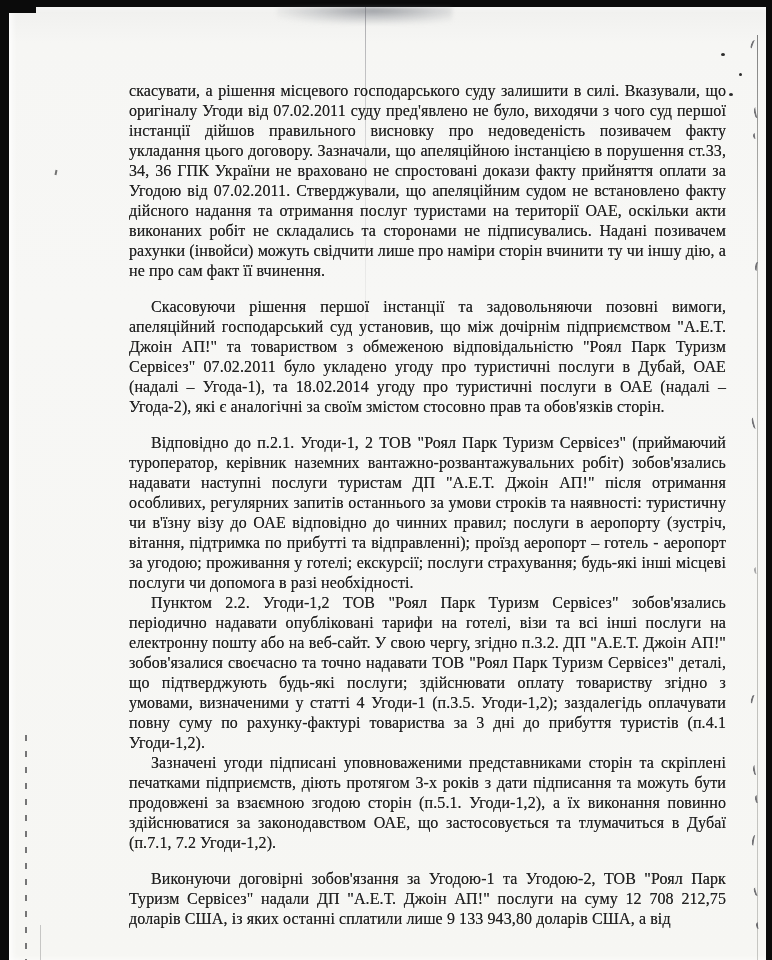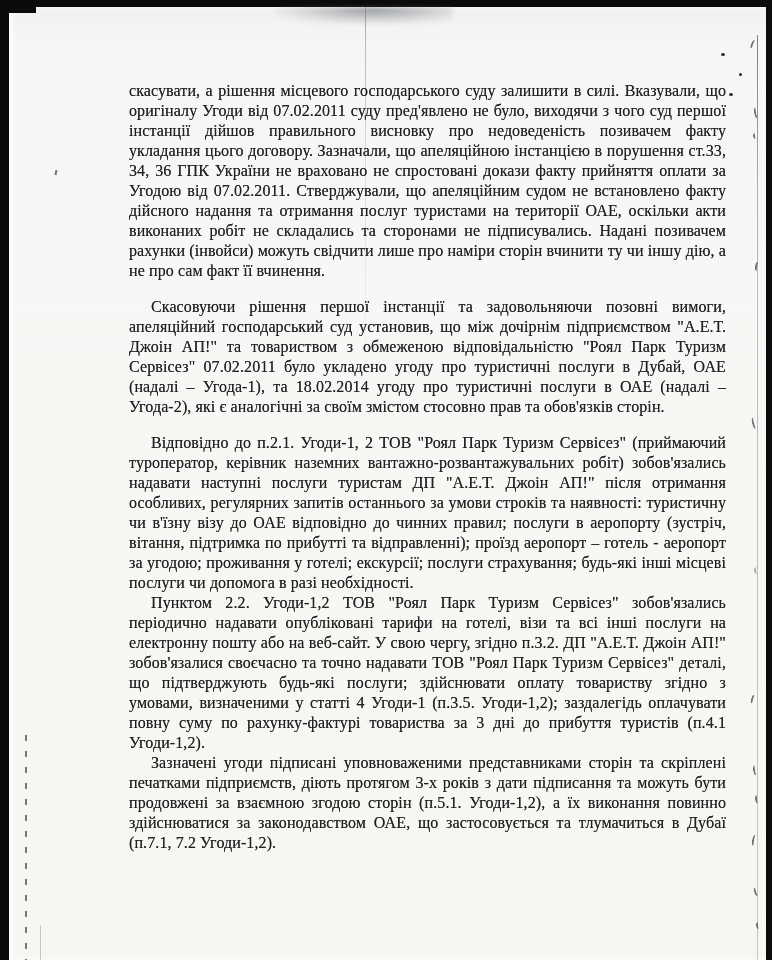--- a/index.html
+++ b/index.html
@@ -167,16 +167,17 @@
   <div class="mark m10"></div>
   <div class="mark m11"></div>
   <div class="mark m12"></div>
 
   <div class="text-block">
       <p class="">скасувати, а рішення місцевого господарського суду залишити в силі. Вказували, що оригіналу Угоди від 07.02.2011 суду пред'явлено не було, виходячи з чого суд першої інстанції дійшов правильного висновку про недоведеність позивачем факту укладання цього договору. Зазначали, що апеляційною інстанцією в порушення ст.33, 34, 36 ГПК України не враховано не спростовані докази факту прийняття оплати за Угодою від 07.02.2011. Стверджували, що апеляційним судом не встановлено факту дійсного надання та отримання послуг туристами на території ОАЕ, оскільки акти виконаних робіт не складались та сторонами не підписувались. Надані позивачем рахунки (інвойси) можуть свідчити лише про наміри сторін вчинити ту чи іншу дію, а не про сам факт її вчинення.</p>
       <p class="indent gap">Скасовуючи рішення першої інстанції та задовольняючи позовні вимоги, апеляційний господарський суд установив, що між дочірнім підприємством "А.Е.Т. Джоін АП!" та товариством з обмеженою відповідальністю "Роял Парк Туризм Сервісез" 07.02.2011 було укладено угоду про туристичні послуги в Дубай, ОАЕ (надалі – Угода-1), та 18.02.2014 угоду про туристичні послуги в ОАЕ (надалі – Угода-2), які є аналогічні за своїм змістом стосовно прав та обов'язків сторін.</p>
       <p class="indent gap">Відповідно до п.2.1. Угоди-1, 2 ТОВ "Роял Парк Туризм Сервісез" (приймаючий туроператор, керівник наземних вантажно-розвантажувальних робіт) зобов'язались надавати наступні послуги туристам ДП "А.Е.Т. Джоін АП!" після отримання особливих, регулярних запитів останнього за умови строків та наявності: туристичну чи в'їзну візу до ОАЕ відповідно до чинних правил; послуги в аеропорту (зустріч, вітання, підтримка по прибутті та відправленні); проїзд аеропорт – готель - аеропорт за угодою; проживання у готелі; екскурсії; послуги страхування; будь-які інші місцеві послуги чи допомога в разі необхідності.</p>
       <p class="indent">Пунктом 2.2. Угоди-1,2 ТОВ "Роял Парк Туризм Сервісез" зобов'язались періодично надавати опубліковані тарифи на готелі, візи та всі інші послуги на електронну пошту або на веб-сайт. У свою чергу, згідно п.3.2. ДП "А.Е.Т. Джоін АП!" зобов'язалися своєчасно та точно надавати ТОВ "Роял Парк Туризм Сервісез" деталі, що підтверджують будь-які послуги; здійснювати оплату товариству згідно з умовами, визначеними у статті 4 Угоди-1 (п.3.5. Угоди-1,2); заздалегідь оплачувати повну суму по рахунку-фактурі товариства за 3 дні до прибуття туристів (п.4.1 Угоди-1,2).</p>
       <p class="indent">Зазначені угоди підписані уповноваженими представниками сторін та скріплені печатками підприємств, діють протягом 3-х років з дати підписання та можуть бути продовжені за взаємною згодою сторін (п.5.1. Угоди-1,2), а їх виконання повинно здійснюватися за законодавством ОАЕ, що застосовується та тлумачиться в Дубаї (п.7.1, 7.2 Угоди-1,2).</p>
+      <p class="indent gap">Виконуючи договірні зобов'язання за Угодою-1 та Угодою-2, ТОВ "Роял Парк Туризм Сервісез" надали ДП "А.Е.Т. Джоін АП!" послуги на суму 12 708 212,75 доларів США, із яких останні сплатили лише 9 133 943,80 доларів США, а від</p>
     </div>
 </div>
 
 <div class="corner-notch"></div>
 
 </body></html>

